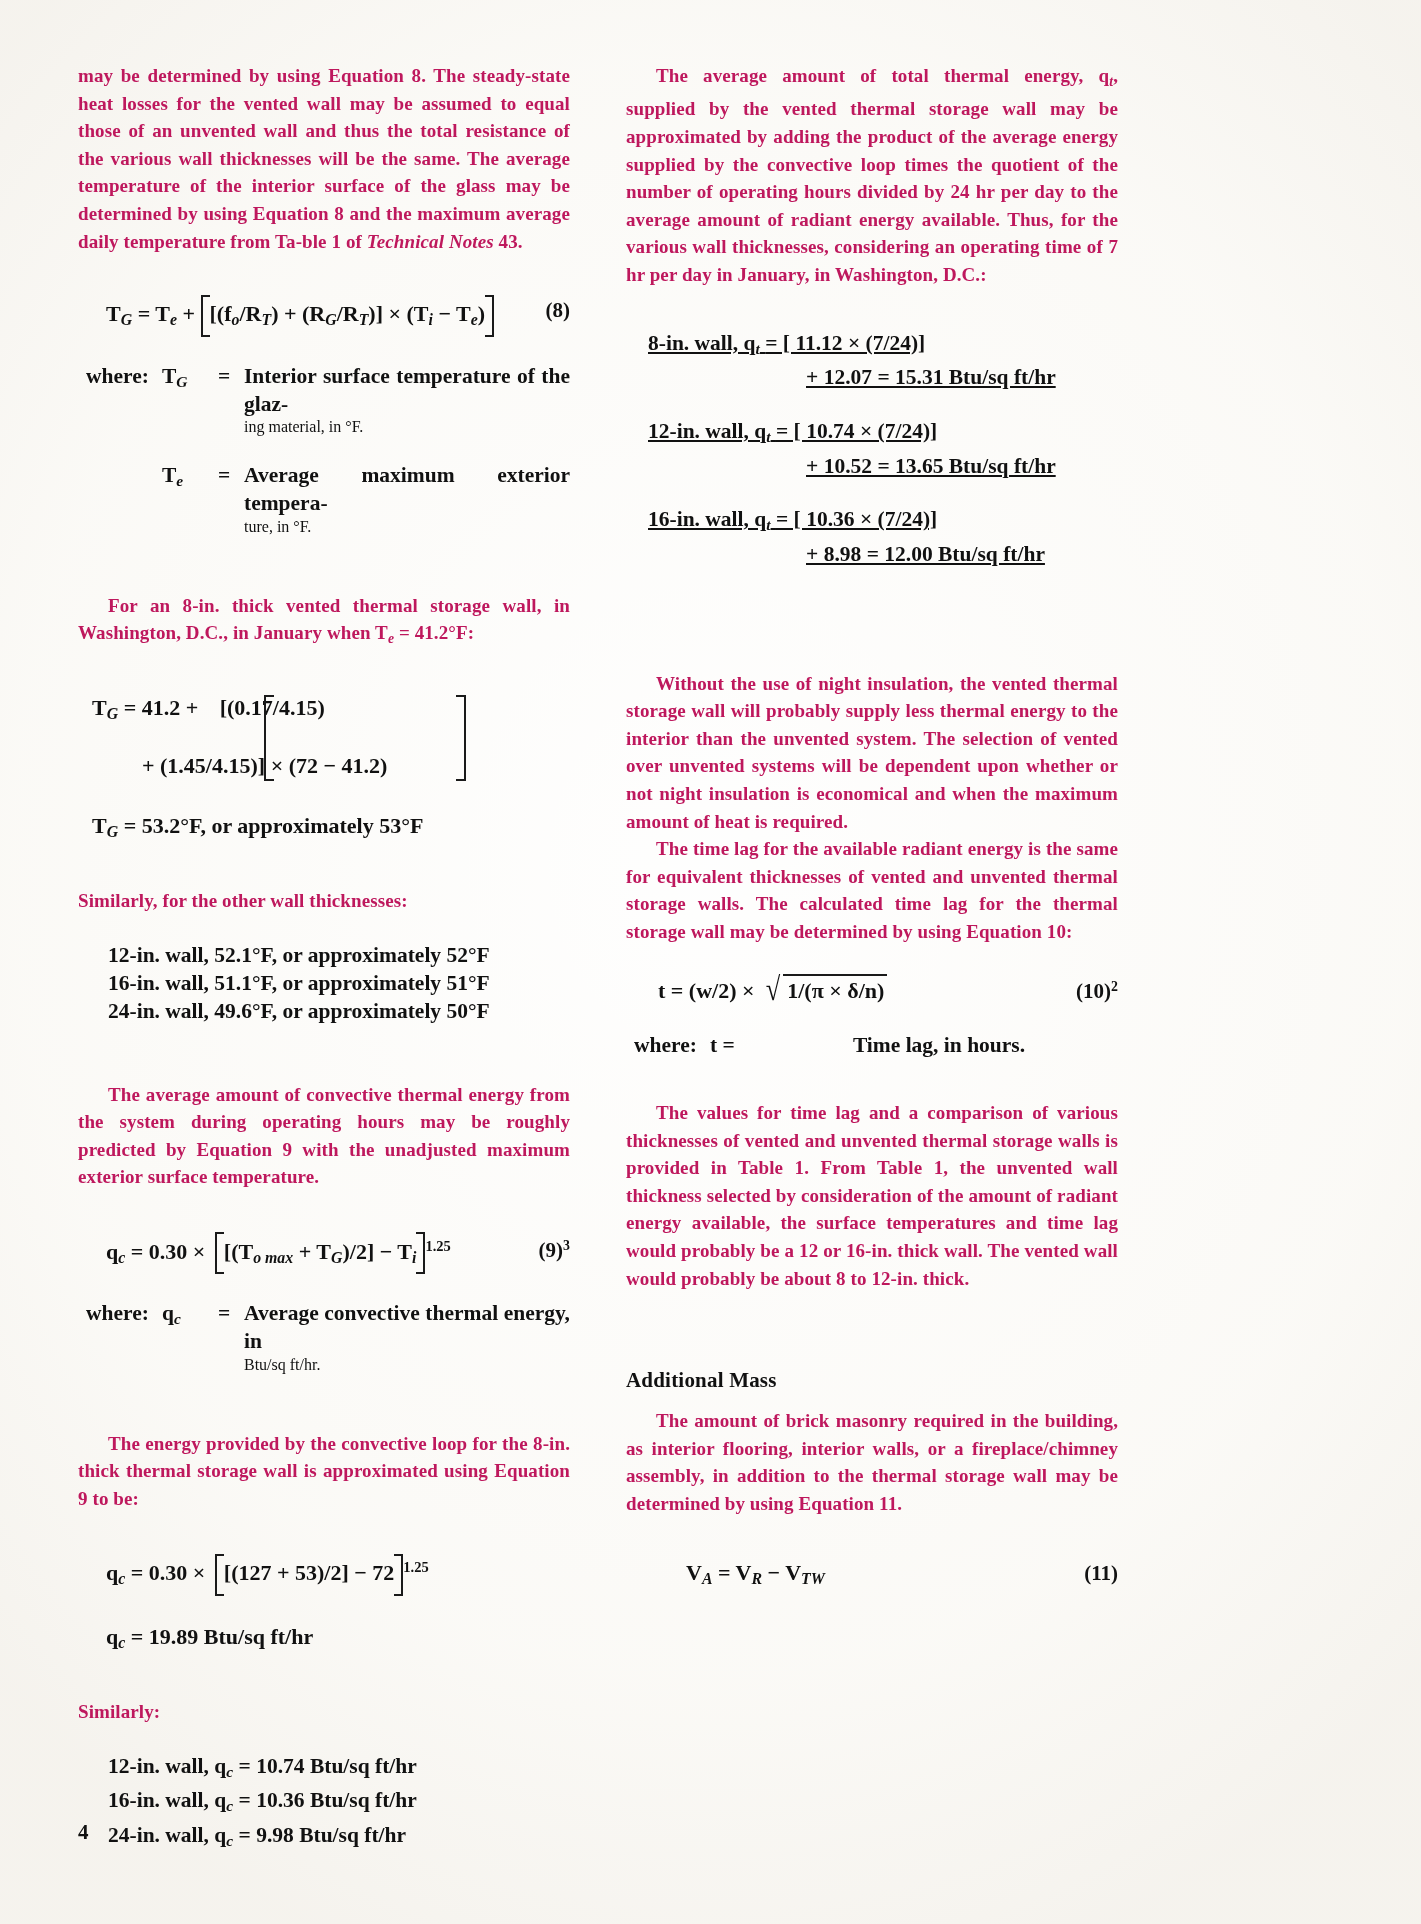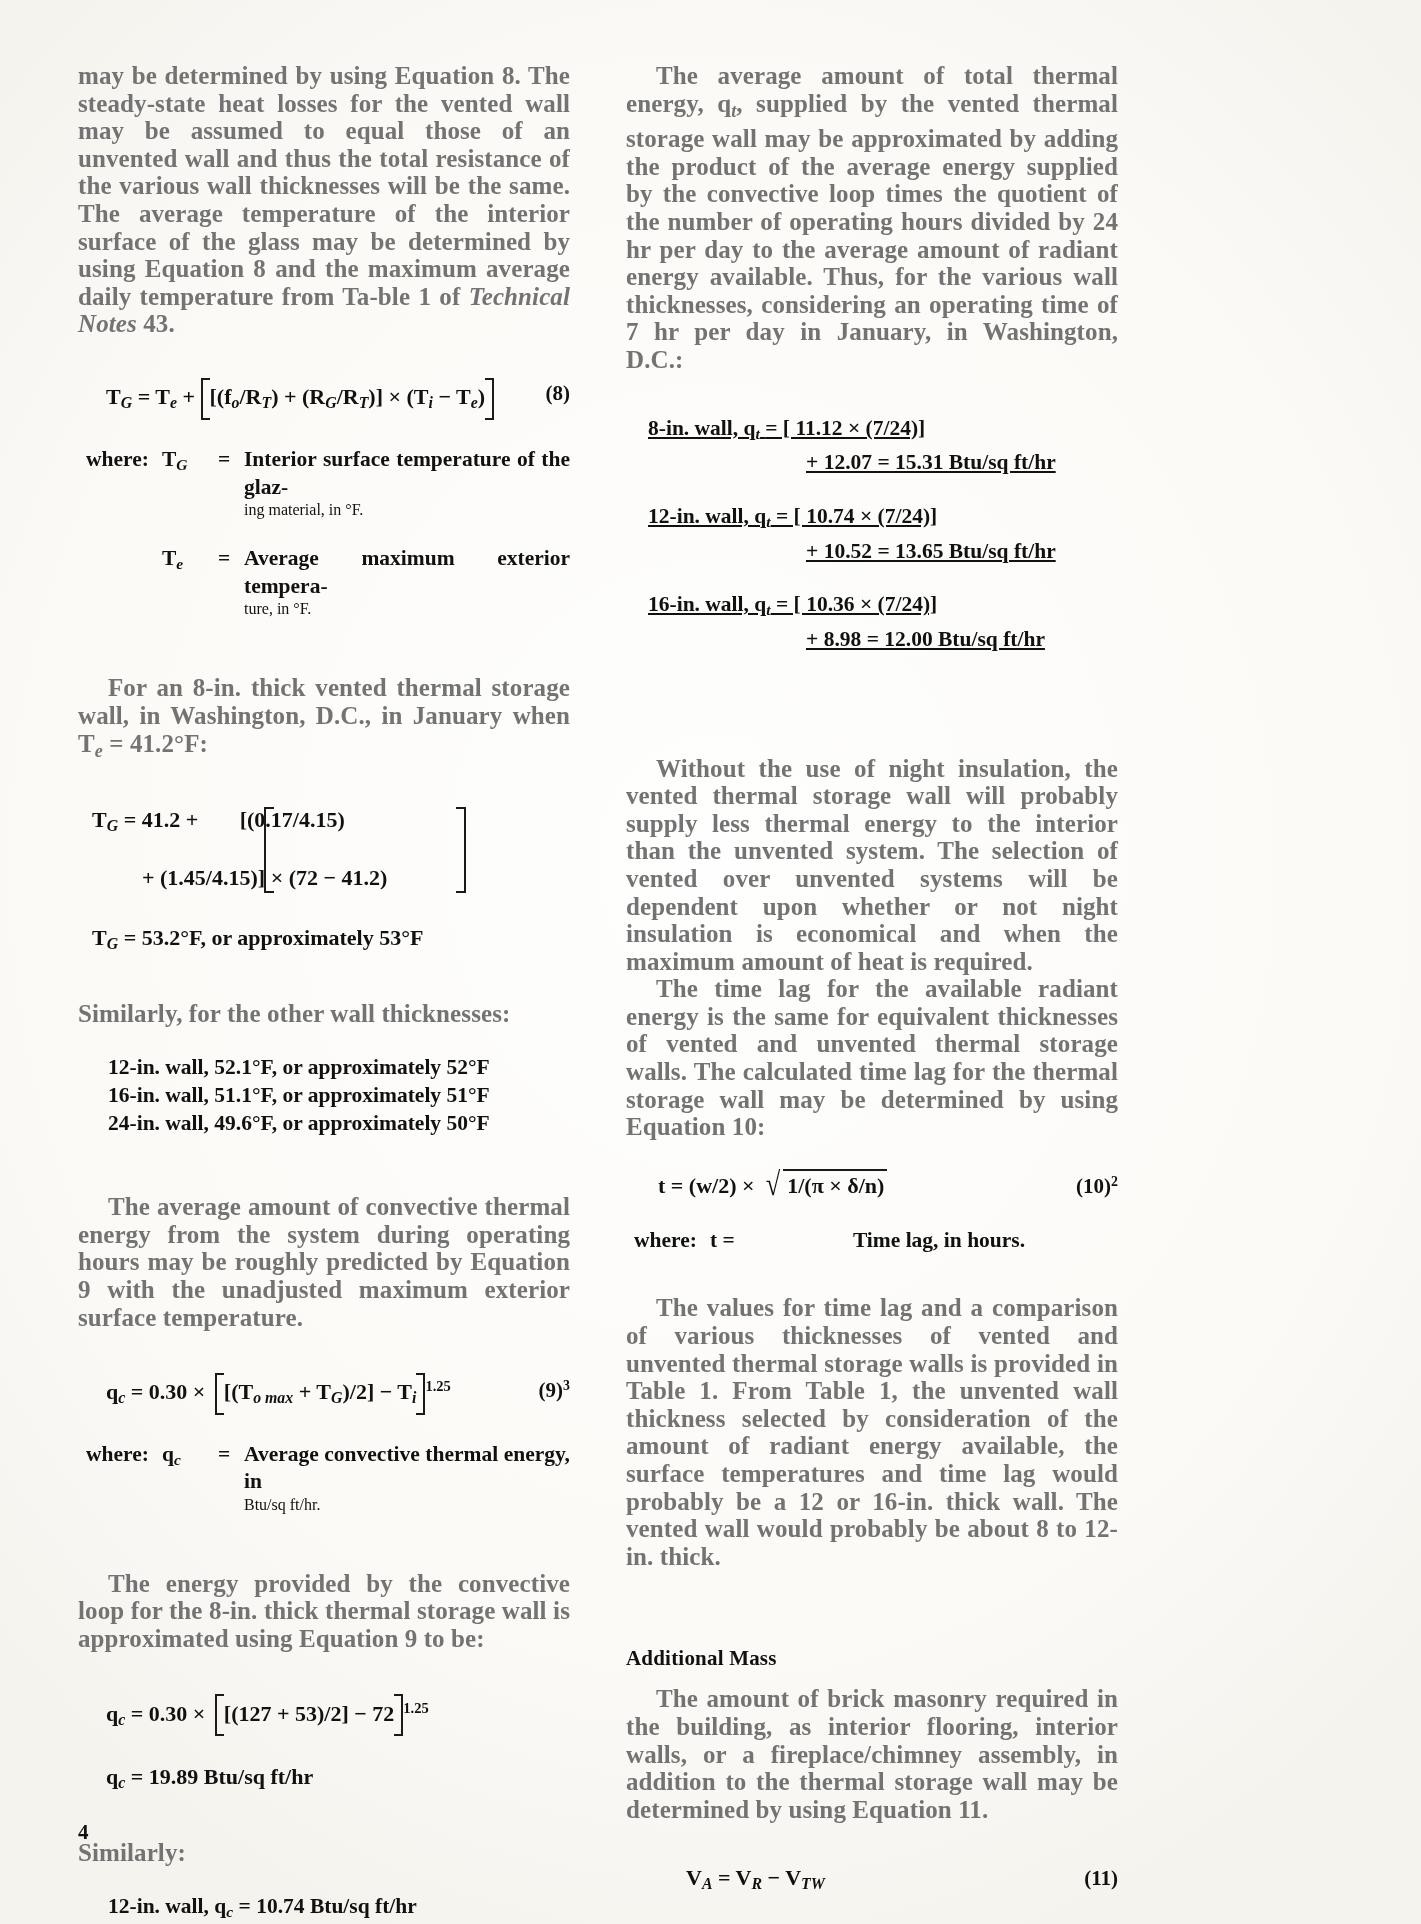--- a/index.html
+++ b/index.html
@@ -36,27 +36,27 @@
     height: 1700px;
     display: flex;
     gap: 56px;
   }
   .col {
     width: 492px;
     position: relative;
   }
   p, .line, .eqline {
     margin: 0;
-    font-size: 25px;
+    font-size: 19px;
     line-height: 27.6px;
     text-align: justify;
     text-justify: inter-word;
     font-weight: 600;
     letter-spacing: 0.1px;
-    color: #737373;
+    color: #be185d;
   }
   p.body {
     text-indent: 0;
   }
   p.indent {
     text-indent: 30px;
   }
   .gap-s { height: 14px; }
   .gap-m { height: 26px; }
   .gap-l { height: 40px; }
@@ -240,21 +240,21 @@
       <div class="gap-xl"></div>
 
       <p class="indent"><span>For an 8-in. thick vented thermal storage wall, in Washington, D.C., in January when T</span><span class="sub">e</span><span> = 41.2°F:</span></p>
 
       <div class="gap-l"></div>
 
       <div class="eq-wrap" style="padding-left:14px; height:104px;">
         <div class="eqblock" style="height:44px;">
           <span>T</span><span class="sub">G</span>
           <span>=  41.2 +</span>
-          <span style="display:inline-block;width:12px;"></span><span style="margin-left:24px;">[(0.17/4.15)</span>
+          <span style="display:inline-block;width:12px;"></span><span style="margin-left:4px;">[(0.17/4.15)</span>
         </div>
         <div class="eqblock" style="padding-left:50px; margin-top:14px;">
           <span>+ (1.45/4.15)] × (72 − 41.2)</span>
         </div>
 
         <span class="bkt-abs bkt-l" style="left:186px; top:2px; height:86px; border-left:2.4px solid #1a1a1a;"></span>
         <span class="bkt-abs bkt-r" style="left:378px; top:2px; height:86px; border-right:2.4px solid #1a1a1a;"></span>
       </div>
 
       <div class="gap-s"></div>

